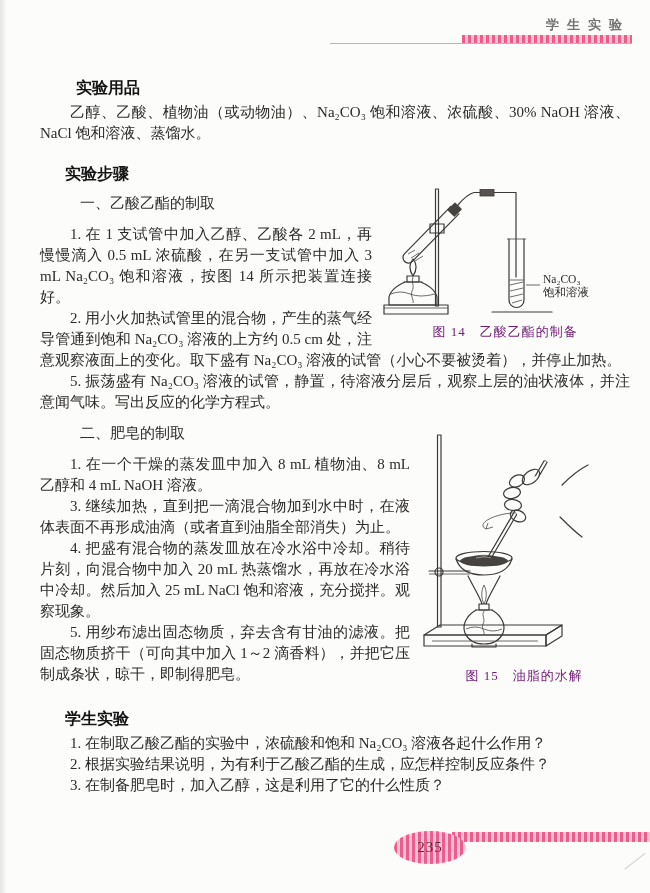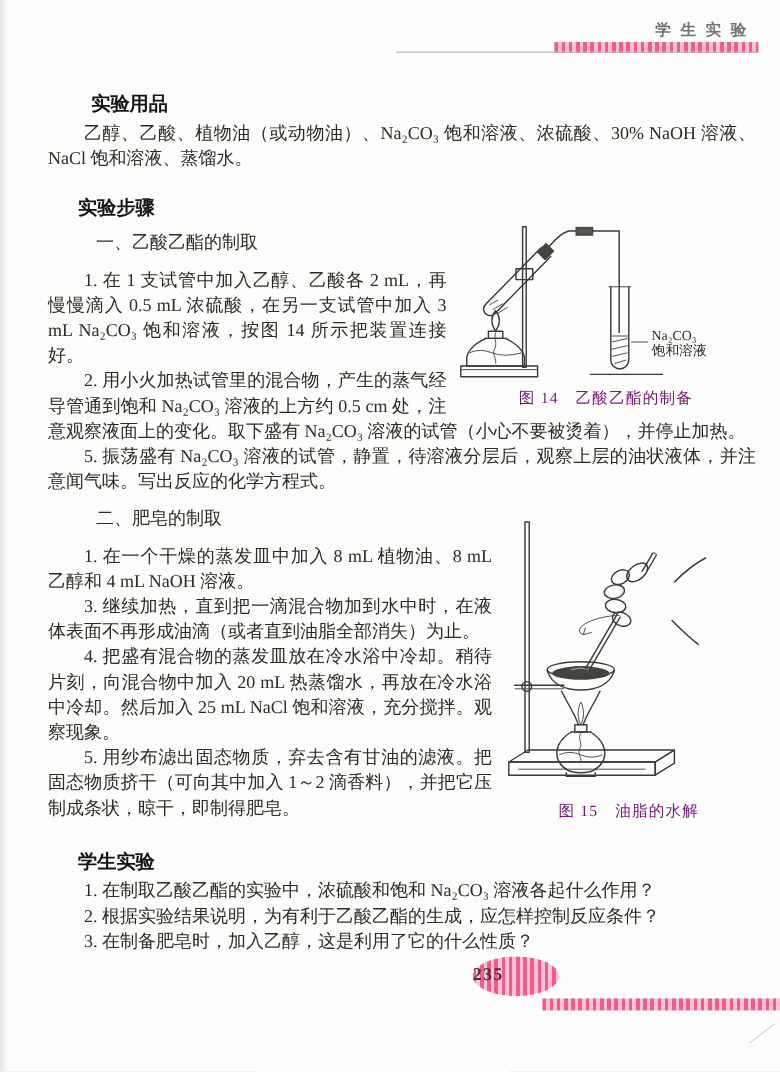--- a/index.html
+++ b/index.html
@@ -73,24 +73,24 @@
   .fig svg{display:block;margin:0 auto;}
   .ln{stroke:#3c3a38;stroke-width:1.2;fill:none;stroke-linecap:round;stroke-linejoin:round;}
   .thin{stroke:#4a4846;stroke-width:.8;fill:none;}
   .dark{fill:#454240;stroke:none;}
   .bgfill{fill:#fcfcfa;stroke:none;}
   svg text{font-family:"Liberation Serif", serif;font-size:11.5px;fill:#2d2b28;}
 
   
   .foot-stripe{position:absolute;left:452px;right:0;top:832px;height:10px;}
   .page-badge{
-    position:absolute;left:394px;top:797px;width:72px;height:33px;
+    position:absolute;left:394px;top:831px;width:72px;height:33px;
     border-radius:50%;
-    display:flex;align-items:center;justify-content:flex-start;
-    font-weight:bold;font-size:15px;color:#4c333b;
+    display:flex;align-items:center;justify-content:center;
+    font-weight:normal;font-size:15px;color:#4c333b;
     letter-spacing:1px;
   }
 </style>
 </head>
 <body>
 
 <div class="page">
 
   <div class="hdr-title">学生实验</div>
   <div class="hdr-stripes stripes"></div>

